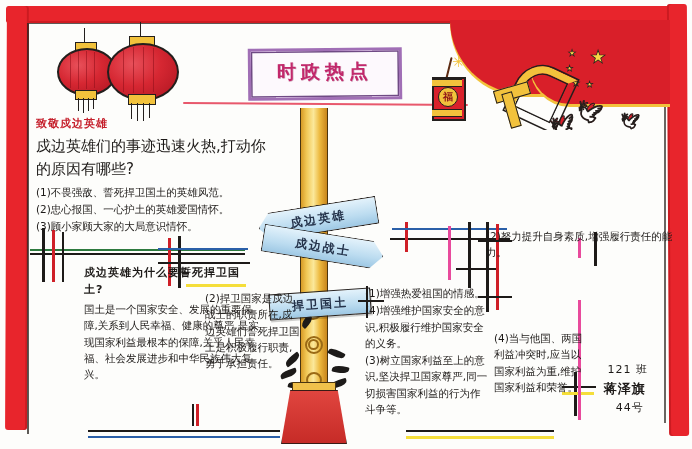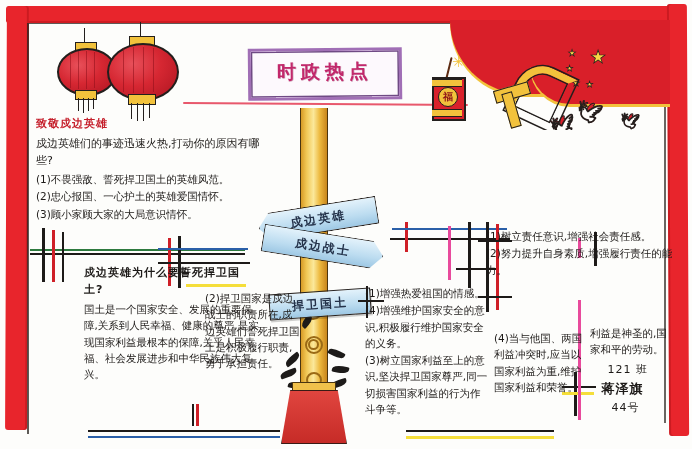--- a/index.html
+++ b/index.html
@@ -162,35 +162,35 @@
     font-family:"DejaVu Sans","Liberation Sans",sans-serif;
     line-height:1.55;
   }
   .blk{position:absolute;}
   .blk-head{
     color:#c51f2b;font-weight:bold;font-size:11px;letter-spacing:1px;
     margin-bottom:3px;
   }
   .blk-head.ink{color:#1d1a18;}
   .blk p{margin:0 0 1px 0;font-size:10.5px;}
-  .blk .q{font-size:11px;margin:0 0 2px 0;}
+  .blk .q{font-size:15px;margin:0 0 2px 0;}
 
   .tl{left:36px;top:115px;width:232px;}
   .ml{left:84px;top:264px;width:175px;}
   .mc{left:205px;top:290px;width:96px;}
   .tr{left:380px;top:128px;width:300px;}
   .mr{left:486px;top:228px;width:190px;}
   .mc2{left:365px;top:285px;width:125px;}
   .br{left:494px;top:330px;width:92px;}
   .br2{left:590px;top:325px;width:78px;}
   .dv-h{position:absolute;height:2px;}
   .dv-v{position:absolute;width:2.5px;}
 
   
-  .sig{position:absolute;right:44px;bottom:32px;text-align:left;
+  .sig{position:absolute;right:44px;bottom:32px;text-align:center;
     color:#1d1a18;font-size:11px;line-height:1.6;}
   .sig .cls{margin-left:6px;letter-spacing:1px;}
   .sig .nm{font-size:13px;font-weight:bold;letter-spacing:1px;}
   .sig .no{margin-left:10px;letter-spacing:1px;}
 
   .hl-yellow{position:absolute;height:3px;background:#f5de3a;}
   .hl-green{position:absolute;height:2px;background:#2d7a3e;}
   .hl-blue{position:absolute;height:2px;background:#2a5fa8;}
   .hl-pink{position:absolute;width:2.5px;background:#e84a9c;}
   .hl-red{position:absolute;width:3px;background:#cf1f27;}
@@ -349,37 +349,33 @@
     <div class="blk-head ink">戍边英雄为什么要誓死捍卫国土?</div>
     <p>国土是一个国家安全、发展的重要保障,关系到人民幸福、健康的尊严,是实现国家利益最根本的保障,关乎人民幸福、社会发展进步和中华民族伟大复兴。</p>
   </div>
 
   <div class="blk hw mc">
     <p>(2)捍卫国家是戍边战士的职责所在,戍边英雄们誓死捍卫国土是积极履行职责,勇于承担责任。</p>
   </div>
 
 
   <div class="blk hw mr">
-    <p>(1)树立责任意识,增强社会责任感。</p>
     <p>(2)努力提升自身素质,增强履行责任的能力。</p>
   </div>
 
   <div class="blk hw mc2">
     <p>(1)增强热爱祖国的情感。</p>
     <p>(4)增强维护国家安全的意识,积极履行维护国家安全的义务。</p>
     <p>(3)树立国家利益至上的意识,坚决捍卫国家尊严,同一切损害国家利益的行为作斗争等。</p>
   </div>
 
   <div class="blk hw br">
     <p>(4)当与他国、两国利益冲突时,应当以国家利益为重,维护国家利益和荣誉。</p>
   </div>
 
-  <div class="blk hw br2">
-    <p>利益是神圣的,国家和平的劳动。</p>
-  </div>
 
   <div class="sig hw">
     <div class="cls">121 班</div>
     <div class="nm">蒋泽旗</div>
     <div class="no">44号</div>
   </div>
 
 </div>
 
 </body></html>

